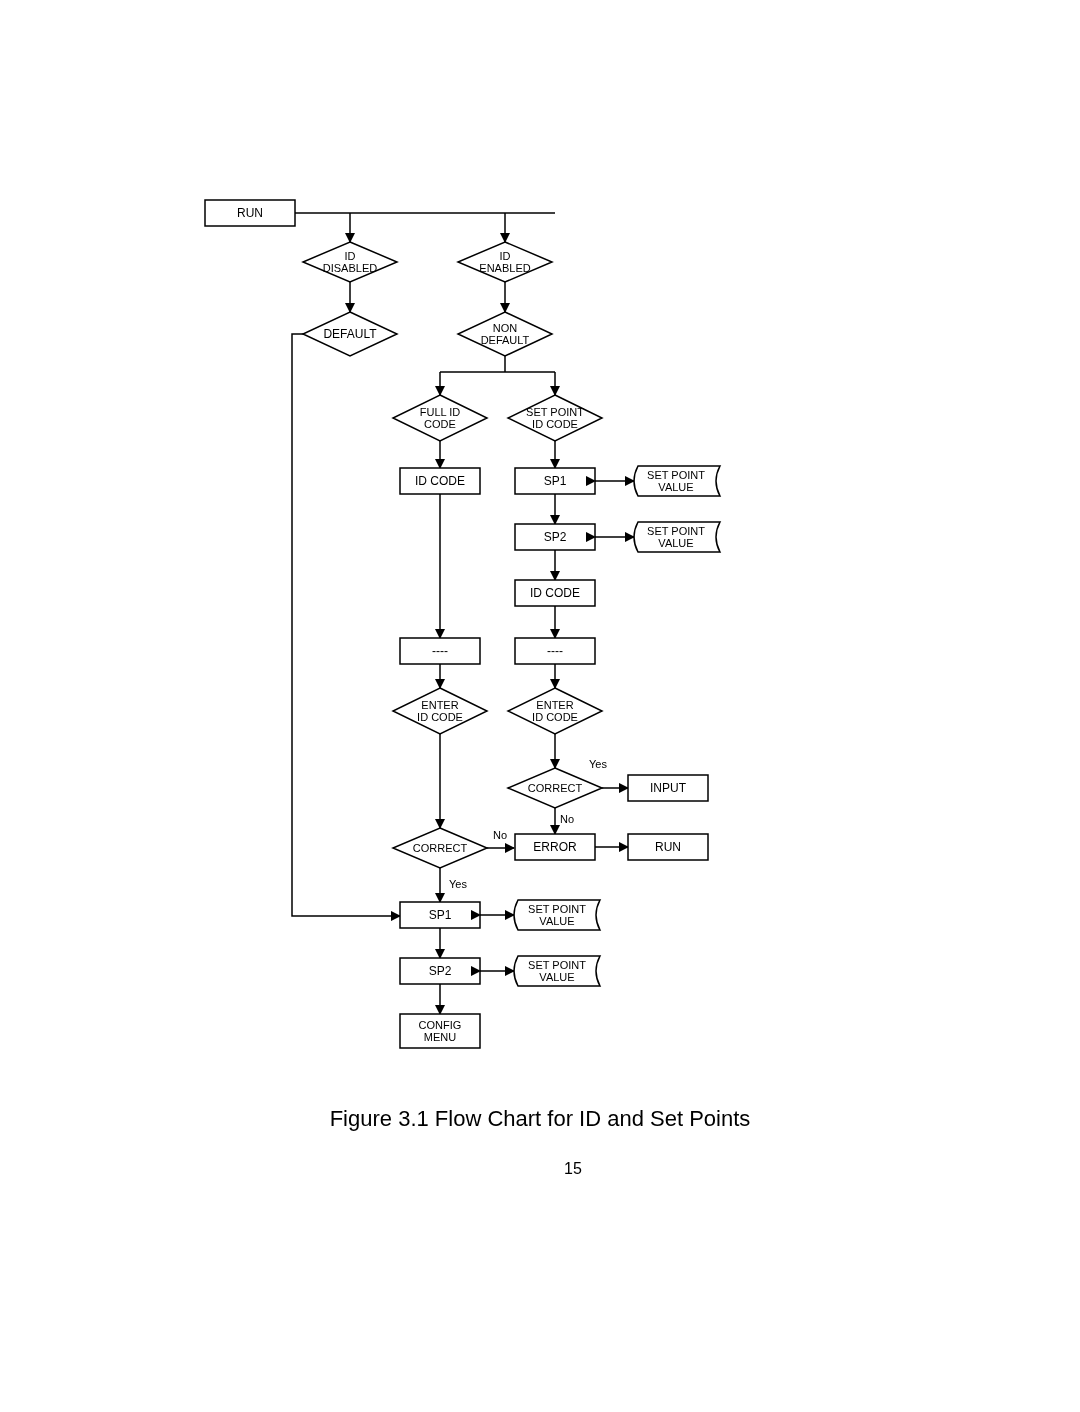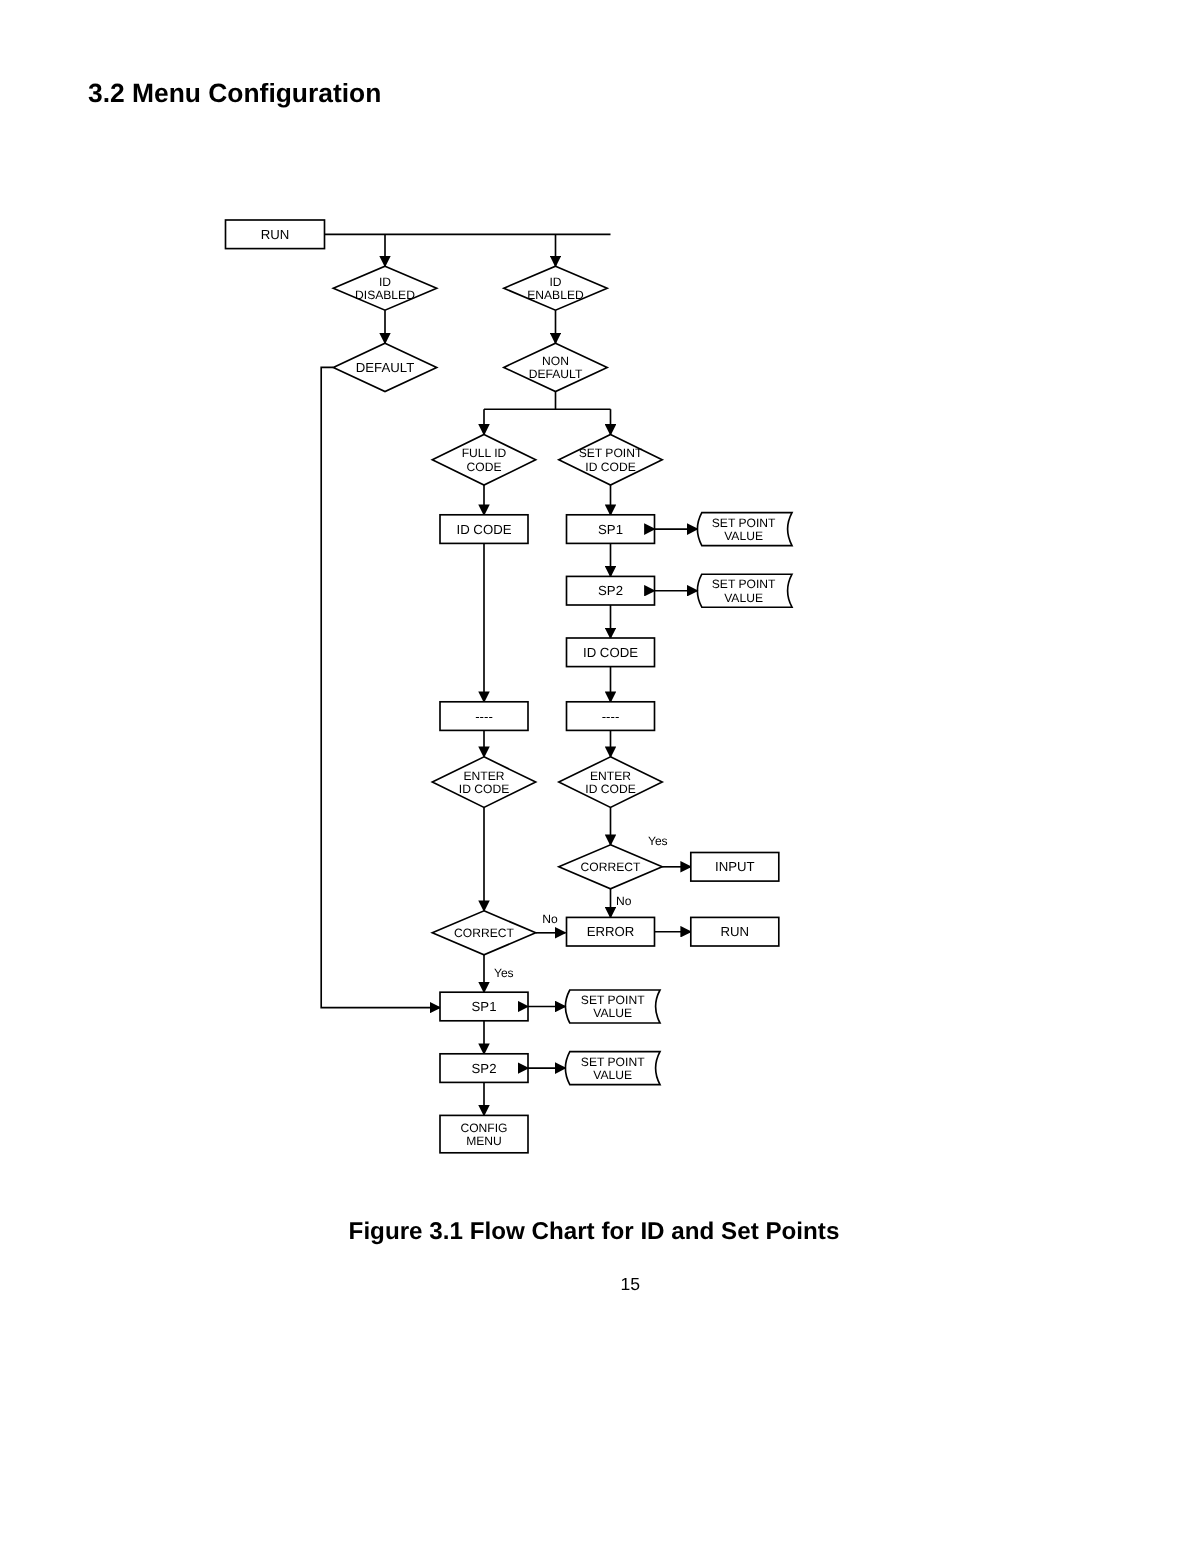--- a/index.html
+++ b/index.html
@@ -1,29 +1,28 @@
 <!DOCTYPE html>
 <html><head>
 <meta charset="utf-8">
 <style>
   html,body{margin:0;padding:0;background:#fff;font-family:Arial,Helvetica,sans-serif;color:#000;}
   .page{width:1080px;height:1412px;position:relative;}
   .heading{position:absolute;left:80px;top:72px;font-size:24px;font-weight:bold;}
   .para{position:absolute;left:150px;top:118px;width:830px;font-size:22px;line-height:1.2;}
-  .caption{position:absolute;width:1080px;top:1106px;text-align:center;font-size:22px;font-weight:bold;}
+  .caption{position:absolute;width:1080px;top:1106px;text-align:center;font-size:22px;font-weight:normal;}
   .pageno{position:absolute;width:1080px;top:1160px;text-align:center;font-size:16px;padding-left:33px;}
   svg{position:absolute;left:0;top:0;}
   .lbl{font-family:Arial,Helvetica,sans-serif;font-size:12px;text-anchor:middle;dominant-baseline:middle;fill:#000;}
   .small{font-size:11px;}
 </style>
 </head>
 <body>
 
 <div class="page">
-  <div class="heading">3.2 Menu Configuration</div>
 
   <svg width="1080" height="1412">
     <defs>
       <marker id="ah" viewBox="0 0 10 10" refX="9" refY="5" markerWidth="7" markerHeight="7" orient="auto">
         <path d="M0,0 L10,5 L0,10 z" fill="#000"></path>
       </marker>
     </defs>
     <g stroke="#000" stroke-width="1.5" fill="none">
 
       <rect x="205" y="200" width="90" height="26" fill="#fff"></rect>

